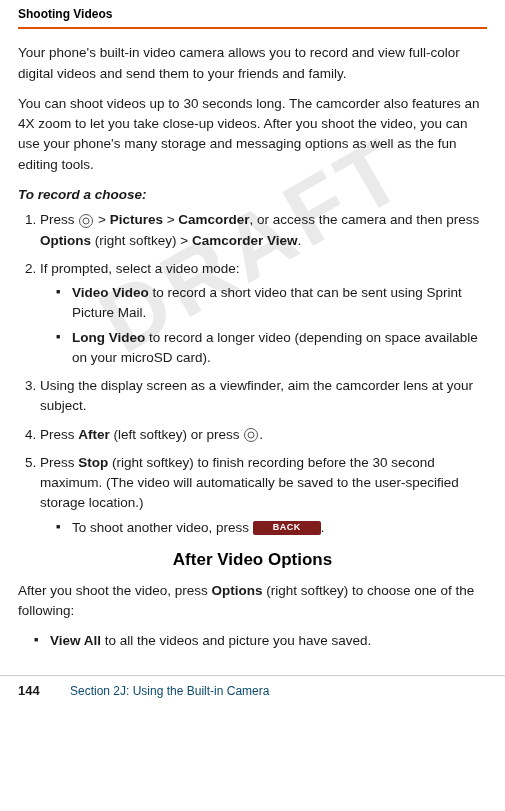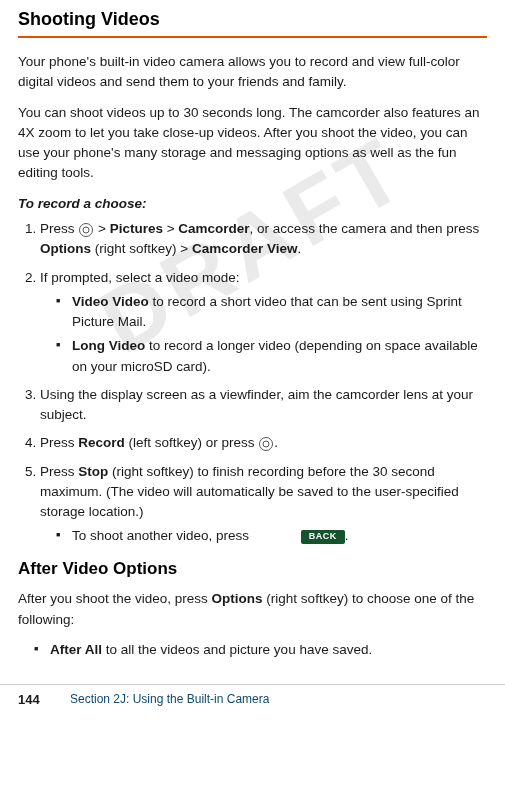--- a/index.html
+++ b/index.html
@@ -45,21 +45,21 @@
     }
 
     .content {
       position: relative;
       z-index: 1;
       padding: 0 18px 16px 18px;
     }
 
     
     .section-title {
-      font-size: 18px;
+      font-size: 12px;
       font-weight: 900;
       color: #000000;
       padding: 6px 0 4px 0;
       border-bottom: 2px solid #e05000;
       margin-bottom: 14px;
       letter-spacing: 0;
     }
 
     
     .body-para {
@@ -118,30 +118,29 @@
       font-size: 7px;
       color: #1a1a1a;
       position: absolute;
       left: 0;
       top: 4px;
     }
 
     
     .back-icon {
       display: inline-block;
-      background: #14532d;
+      background: #7f1d1d;
       color: #fff;
       font-size: 9px;
-      padding: 1px 8px;
+      padding: 1px 20px;
       border-radius: 2px;
       font-weight: bold;
       vertical-align: middle;
       line-height: 1.3;
       letter-spacing: 0.5px;
-      margin-left: 48px;
     }
 
     
     .menu-key {
       display: inline-block;
       width: 14px;
       height: 14px;
       border: 1.5px solid #555;
       border-radius: 50%;
       vertical-align: middle;
@@ -162,28 +161,29 @@
       transform: translate(-50%, -50%);
     }
 
     
     .subsection-title {
       font-size: 17px;
       font-weight: 900;
       color: #000000;
       margin-top: 10px;
       margin-bottom: 8px;
+      text-align: center;
     }
 
     
     .footer-bar {
       position: relative;
       z-index: 1;
       display: flex;
-      align-items: flex-start;
+      align-items: center;
       padding: 6px 18px;
       border-top: 1px solid #ccc;
       margin-top: 4px;
     }
 
     .footer-page {
       font-size: 13px;
       font-weight: bold;
       color: #1a1a1a;
       min-width: 40px;
@@ -222,40 +222,40 @@
           <li><span class="bold">Video Video</span> to record a short video that can be sent using Sprint Picture Mail.</li>
           <li><span class="bold">Long Video</span> to record a longer video (depending on space available on your microSD card).</li>
         </ul>
       </li>
 
       <li>
         Using the display screen as a viewfinder, aim the camcorder lens at your subject.
       </li>
 
       <li>
-        Press <span class="bold">Record</span> (left softkey) or press <span class="menu-key"></span>.
+        Press <span class="bold">After</span> (left softkey) or press <span class="menu-key"></span>.
       </li>
 
       <li>
         Press <span class="bold">Stop</span> (right softkey) to finish recording before the 30 second maximum. (The video will automatically be saved to the user-specified storage location.)
         <ul class="bullet-list">
           <li>To shoot another video, press <span class="back-icon">BACK</span>.</li>
         </ul>
       </li>
 
     </ol>
 
     <h2 class="subsection-title">After Video Options</h2>
 
     <p class="body-para">
       After you shoot the video, press <span class="bold">Options</span> (right softkey) to choose one of the following:
     </p>
 
     <ul class="bullet-list">
-      <li><span class="bold">After All</span> to all the videos and picture you have saved.</li>
+      <li><span class="bold">View All</span> to all the videos and picture you have saved.</li>
     </ul>
 
   </div>
 
   <div class="footer-bar">
     <span class="footer-page">144</span>
     <span class="footer-section">Section 2J: Using the Built-in Camera</span>
   </div>
 
 </div>

